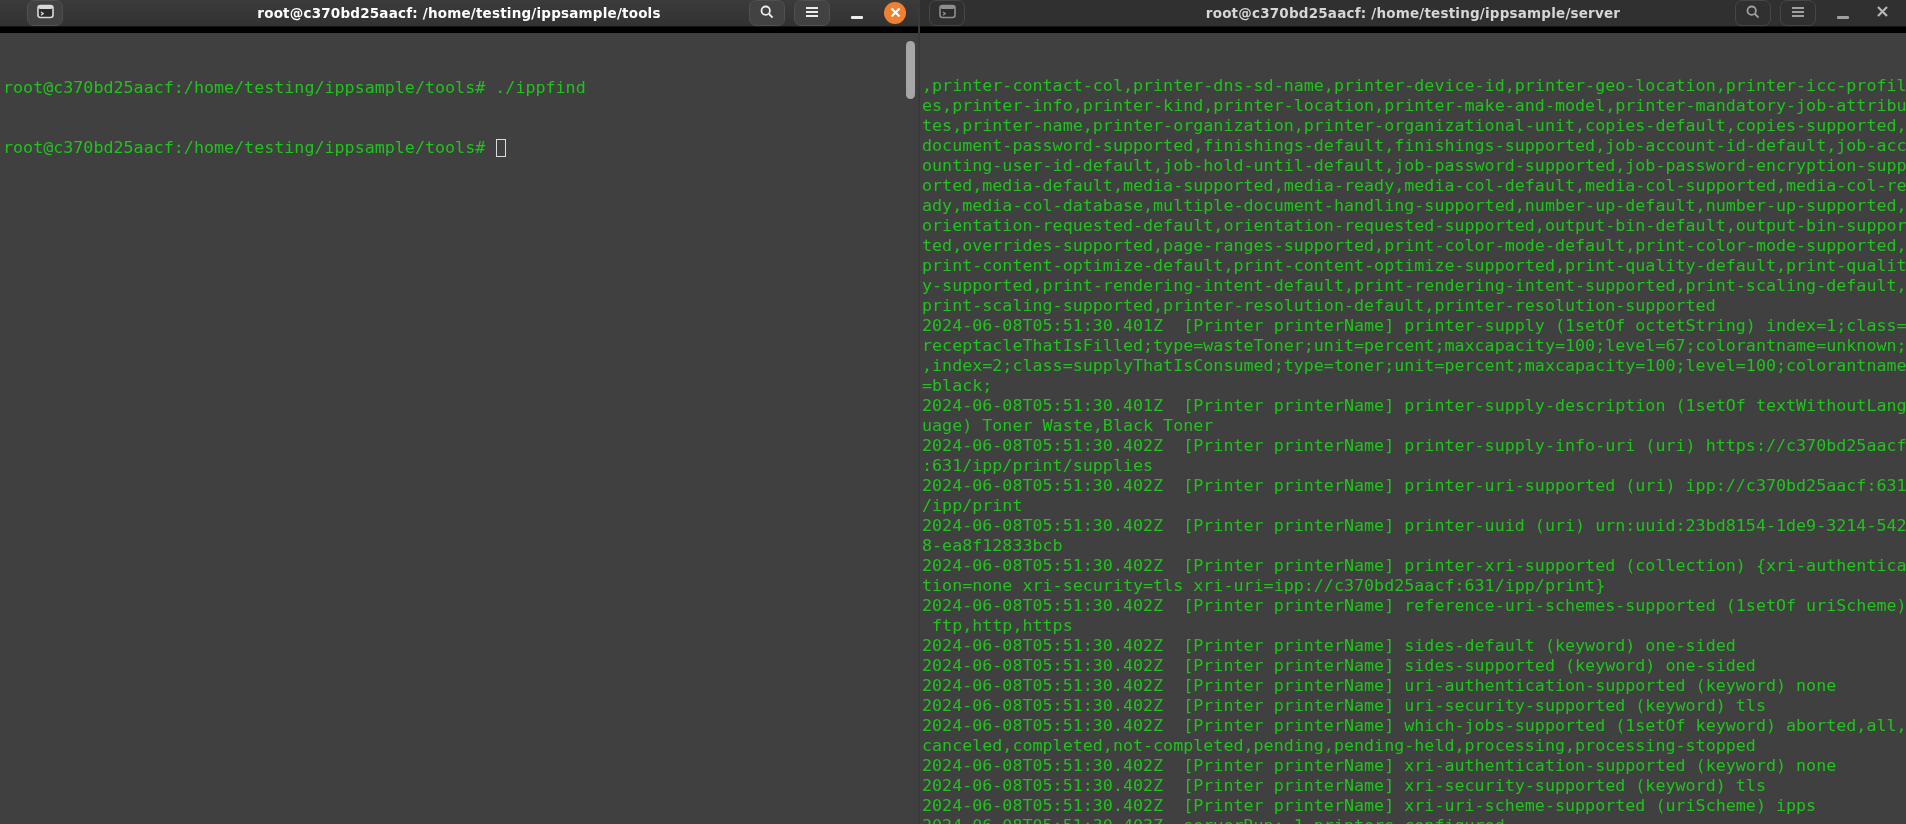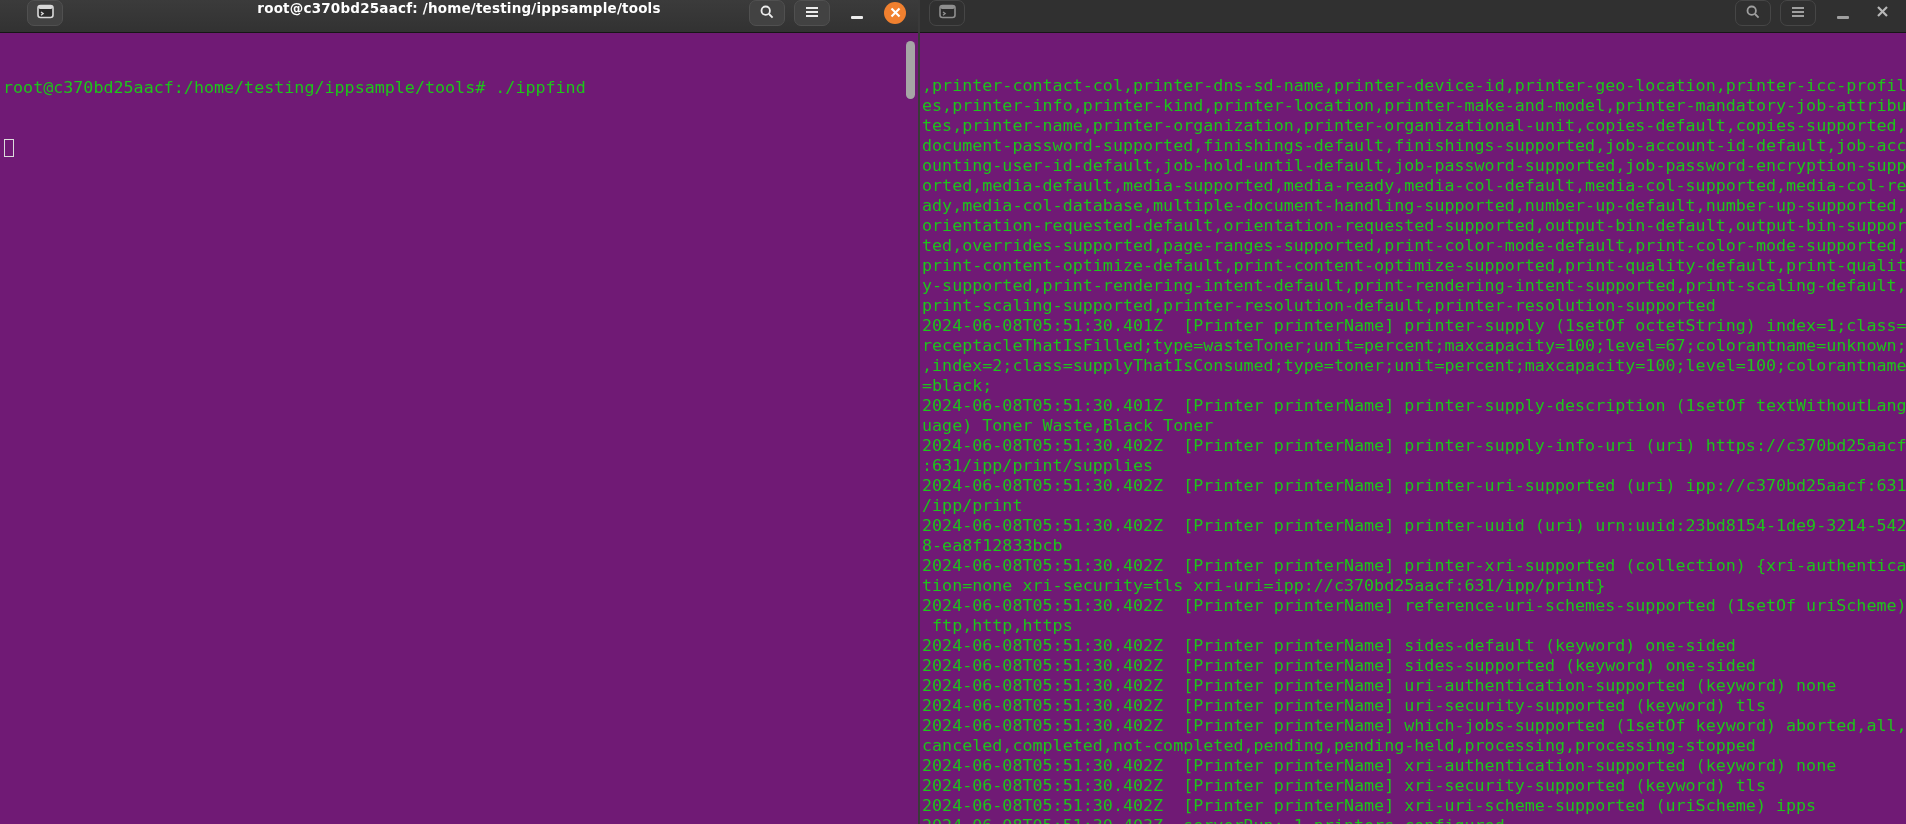--- a/index.html
+++ b/index.html
@@ -4,22 +4,22 @@
 <style>
   html,body{margin:0;padding:0;background:#000;}
   body{width:1906px;height:824px;overflow:hidden;position:relative;
        font-family:"DejaVu Sans",sans-serif;}
   .window{position:absolute;top:0;height:824px;overflow:hidden;background:#000;}
   .window.left{left:0;width:918px;}
   .divider{position:absolute;top:0;left:918px;width:2px;height:824px;background:#3a3a3a;}
   .window.right{left:920px;width:986px;}
 
   
-  .titlebar{position:relative;height:33px;box-sizing:border-box;
-            border-bottom:1px solid #161616;display:flex;align-items:flex-start;}
+  .titlebar{position:relative;height:27px;box-sizing:border-box;
+            border-bottom:1px solid #161616;display:flex;align-items:center;}
   .left .titlebar{background:linear-gradient(#3b3b3b,#323232);}
   .right .titlebar{background:#303030;}
   .titlebar .wtitle{position:absolute;left:0;right:0;text-align:center;
             font-size:13.5px;font-weight:bold;letter-spacing:.2px;pointer-events:none;}
   .left .wtitle{color:#ffffff;}
   .right .wtitle{color:#d6d6d6;}
   .hbtn{box-sizing:border-box;width:36px;height:26px;border-radius:7px;
         display:flex;align-items:center;justify-content:center;
         background:transparent;border:1px solid transparent;padding:0;cursor:pointer;}
   .left .hbtn.boxed{background:#424242;border-color:#505050;}
@@ -33,21 +33,21 @@
   .left .minbar{background:#ececec;}
   .right .minbar{background:#9f9f9f;}
   .close-circle{width:22px;height:22px;border-radius:50%;background:#F0802F;
         display:flex;align-items:center;justify-content:center;border:none;padding:0;cursor:pointer;}
   .close-circle svg{stroke:#ffffff;}
   .close-plain{width:24px;height:24px;display:flex;align-items:center;justify-content:center;
         background:none;border:none;padding:0;cursor:pointer;}
 
   
   .term{position:absolute;top:33px;left:0;right:0;bottom:0;overflow:hidden;
-        background:#701a75;color:#1EC41B;
+        background:#404040;color:#1EC41B;
         font-family:"DejaVu Sans Mono",monospace;font-size:16.7px;line-height:20px;
         white-space:pre;cursor:text;}
   .left  .term{padding:4px 0 0 3px;}
   .right .term{padding:2px 0 12px 2px;}
   .tline{height:20px;}
   .cursor{display:inline-block;box-sizing:border-box;width:10px;height:18px;
           border:1.5px solid #dcdcdc;vertical-align:middle;margin-left:0.5px;transform:translateY(-1px);}
   .scroll-thumb{position:absolute;top:41px;right:3px;width:9px;height:58px;
           border-radius:5px;background:#a6a6a6;}
 </style>
@@ -92,38 +92,39 @@
           <svg width="11" height="11" viewBox="0 0 11 11" fill="none">
             <line x1="1.5" y1="1.5" x2="9.5" y2="9.5" stroke-width="2.2"></line>
             <line x1="9.5" y1="1.5" x2="1.5" y2="9.5" stroke-width="2.2"></line>
           </svg>
         </span>
       </button>
     </div>
   </header>
   <div class="term">
     <div class="tline"><span>root@c370bd25aacf:/home/testing/ippsample/tools# ./ippfind</span></div>
-    <div class="tline"><span class="cursor"></span></div>
+    <div class="tline"><span>root@c370bd25aacf:/home/testing/ippsample/tools# </span><span class="cursor"></span></div>
   </div>
   <div class="scroll-thumb"></div>
 </section>
 
 <div class="divider"></div>
 
 <section class="window right">
   <header class="titlebar">
     <button class="hbtn boxed appbtn">
       <span>
         <svg width="17" height="15" viewBox="0 0 17 15">
           <rect x="1" y="1.5" width="15" height="12" rx="2.5" fill="#2b2b2b" stroke="#8f8f8f" stroke-width="1.6"></rect>
           <rect x="1.6" y="2" width="13.8" height="3" rx="1.4" fill="#8f8f8f"></rect>
           <path d="M4 8 l2.2 1.6 L4 11.2" stroke="#8f8f8f" stroke-width="1.3" fill="none"></path>
         </svg>
       </span>
     </button>
+    <div class="wtitle">root@c370bd25aacf: /home/testing/ippsample/server</div>
     <div class="controls">
       <button class="hbtn boxed">
         <span>
           <svg width="16" height="16" viewBox="0 0 16 16" fill="none">
             <circle cx="6.7" cy="6.7" r="4.2" class="ic" stroke-width="1.8"></circle>
             <line x1="10" y1="10" x2="13.6" y2="13.6" class="ic" stroke-width="1.8"></line>
           </svg>
         </span>
       </button>
       <button class="hbtn boxed">

